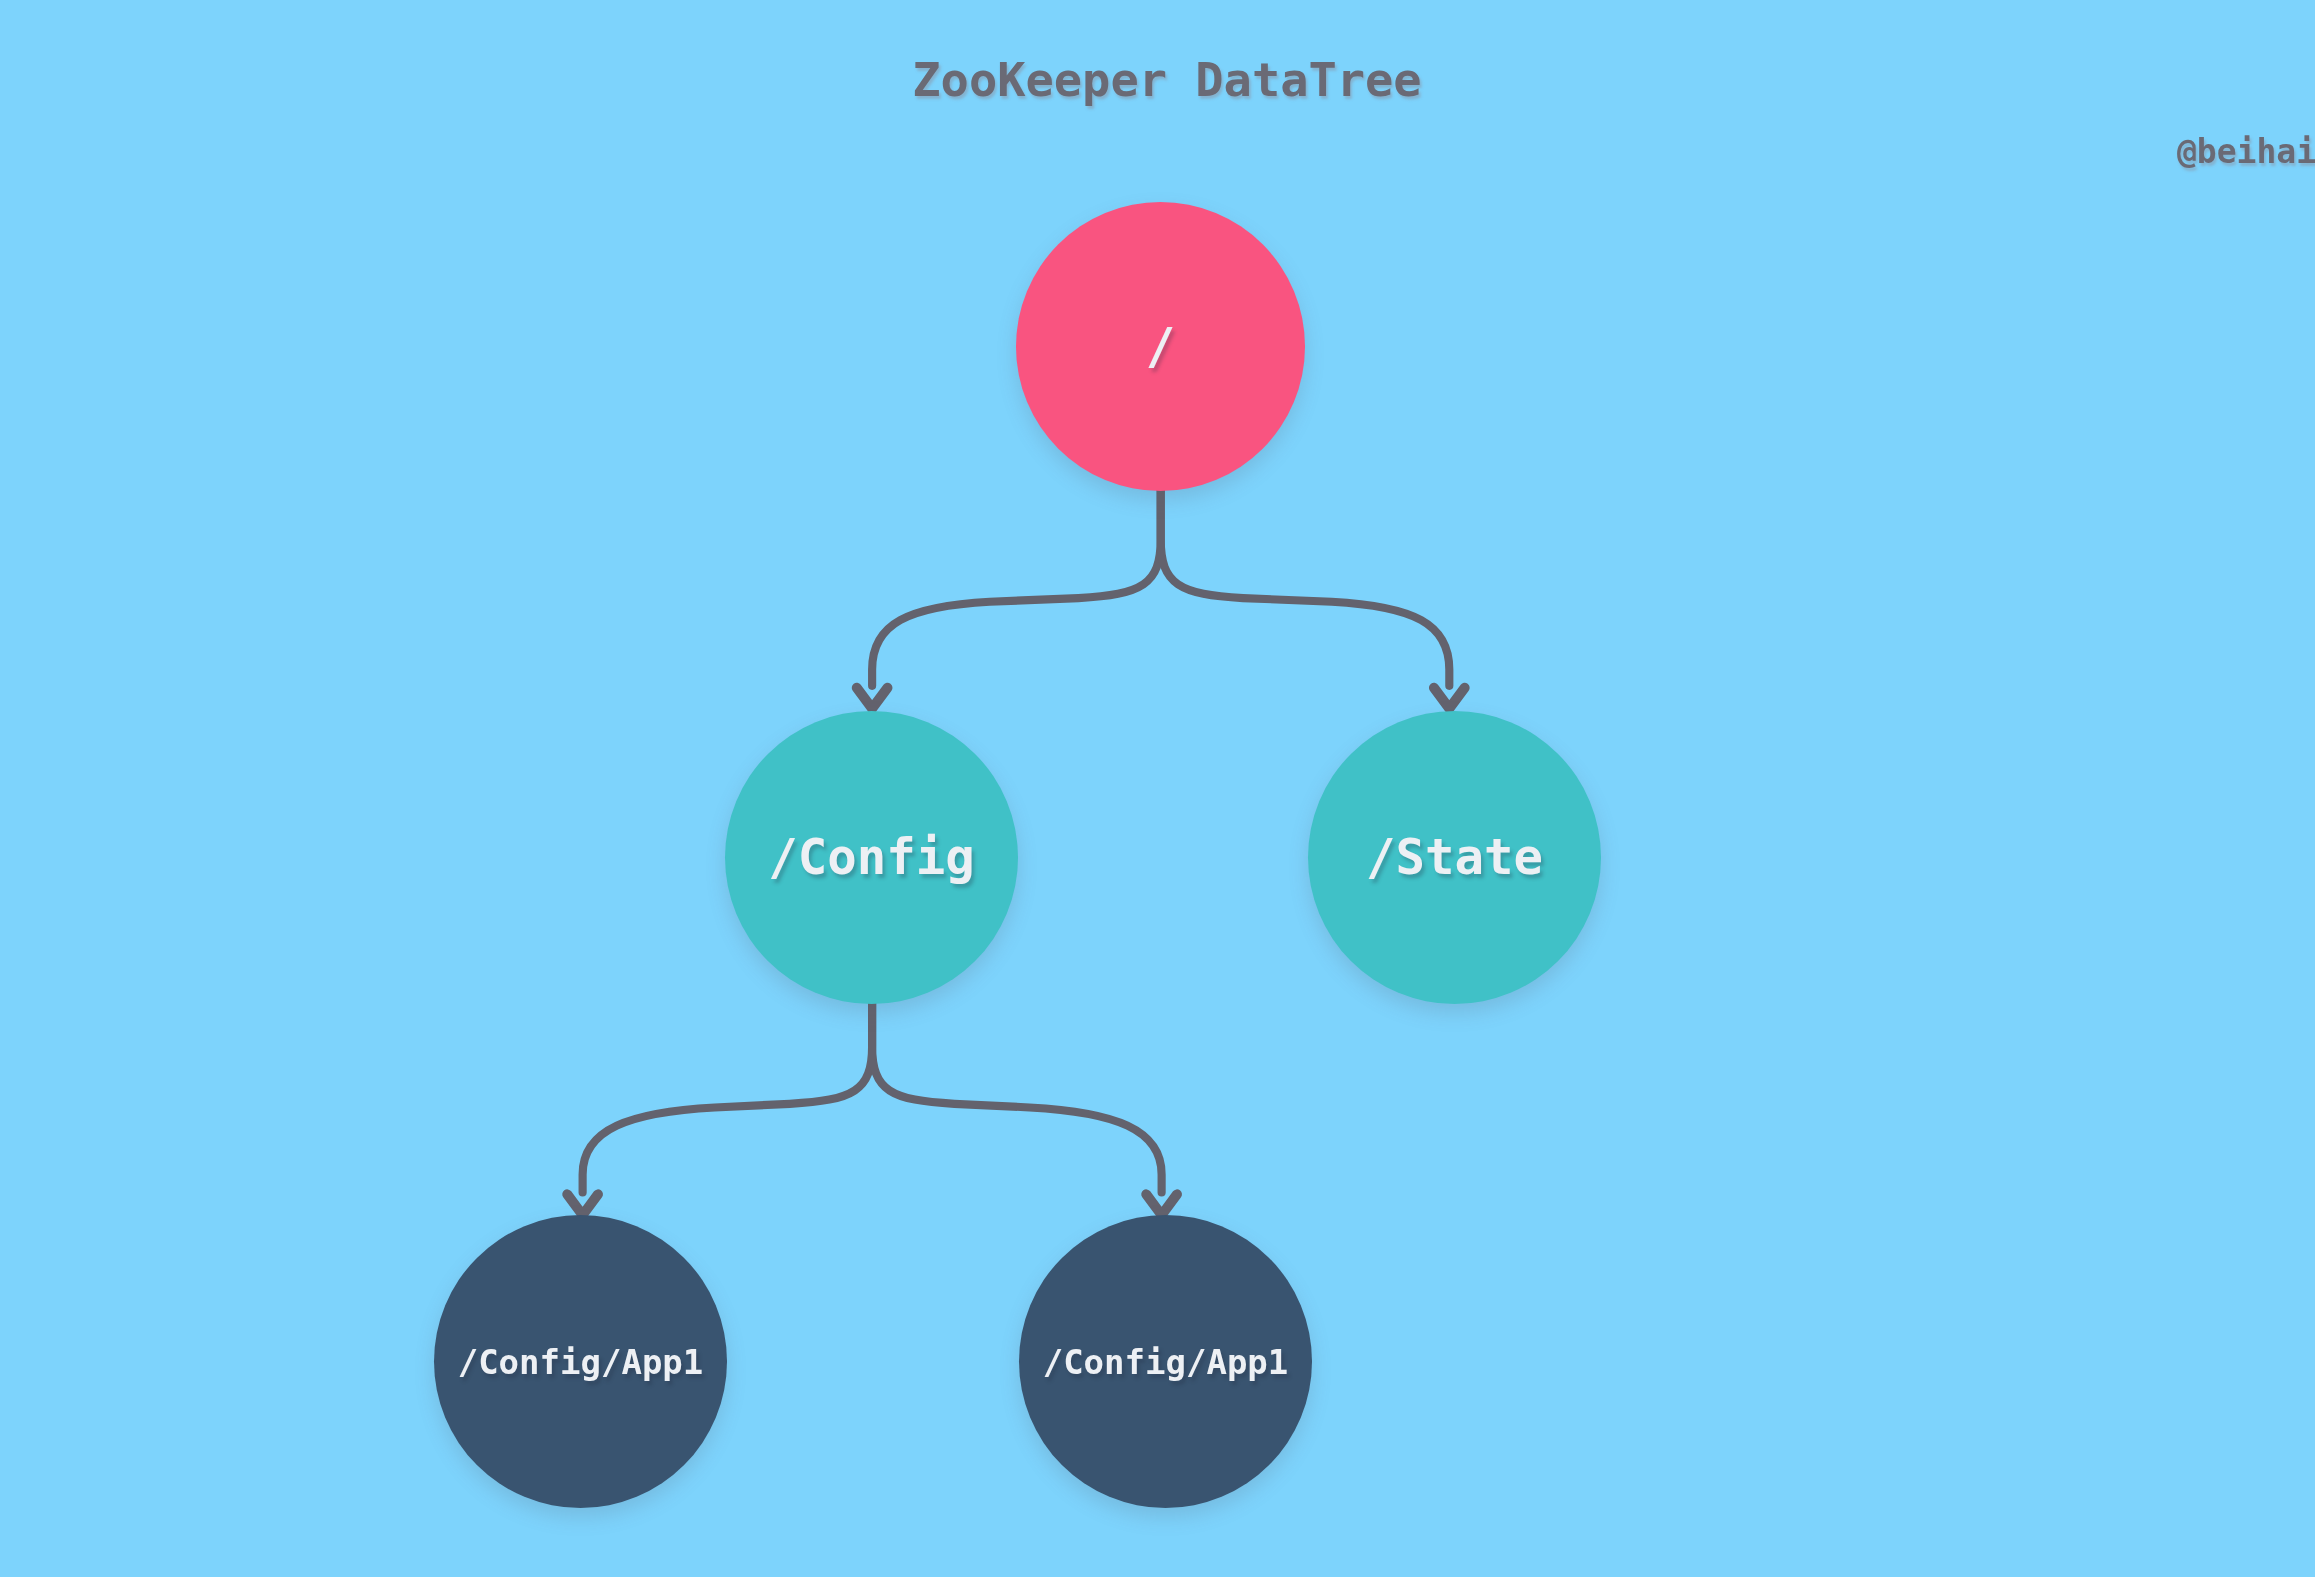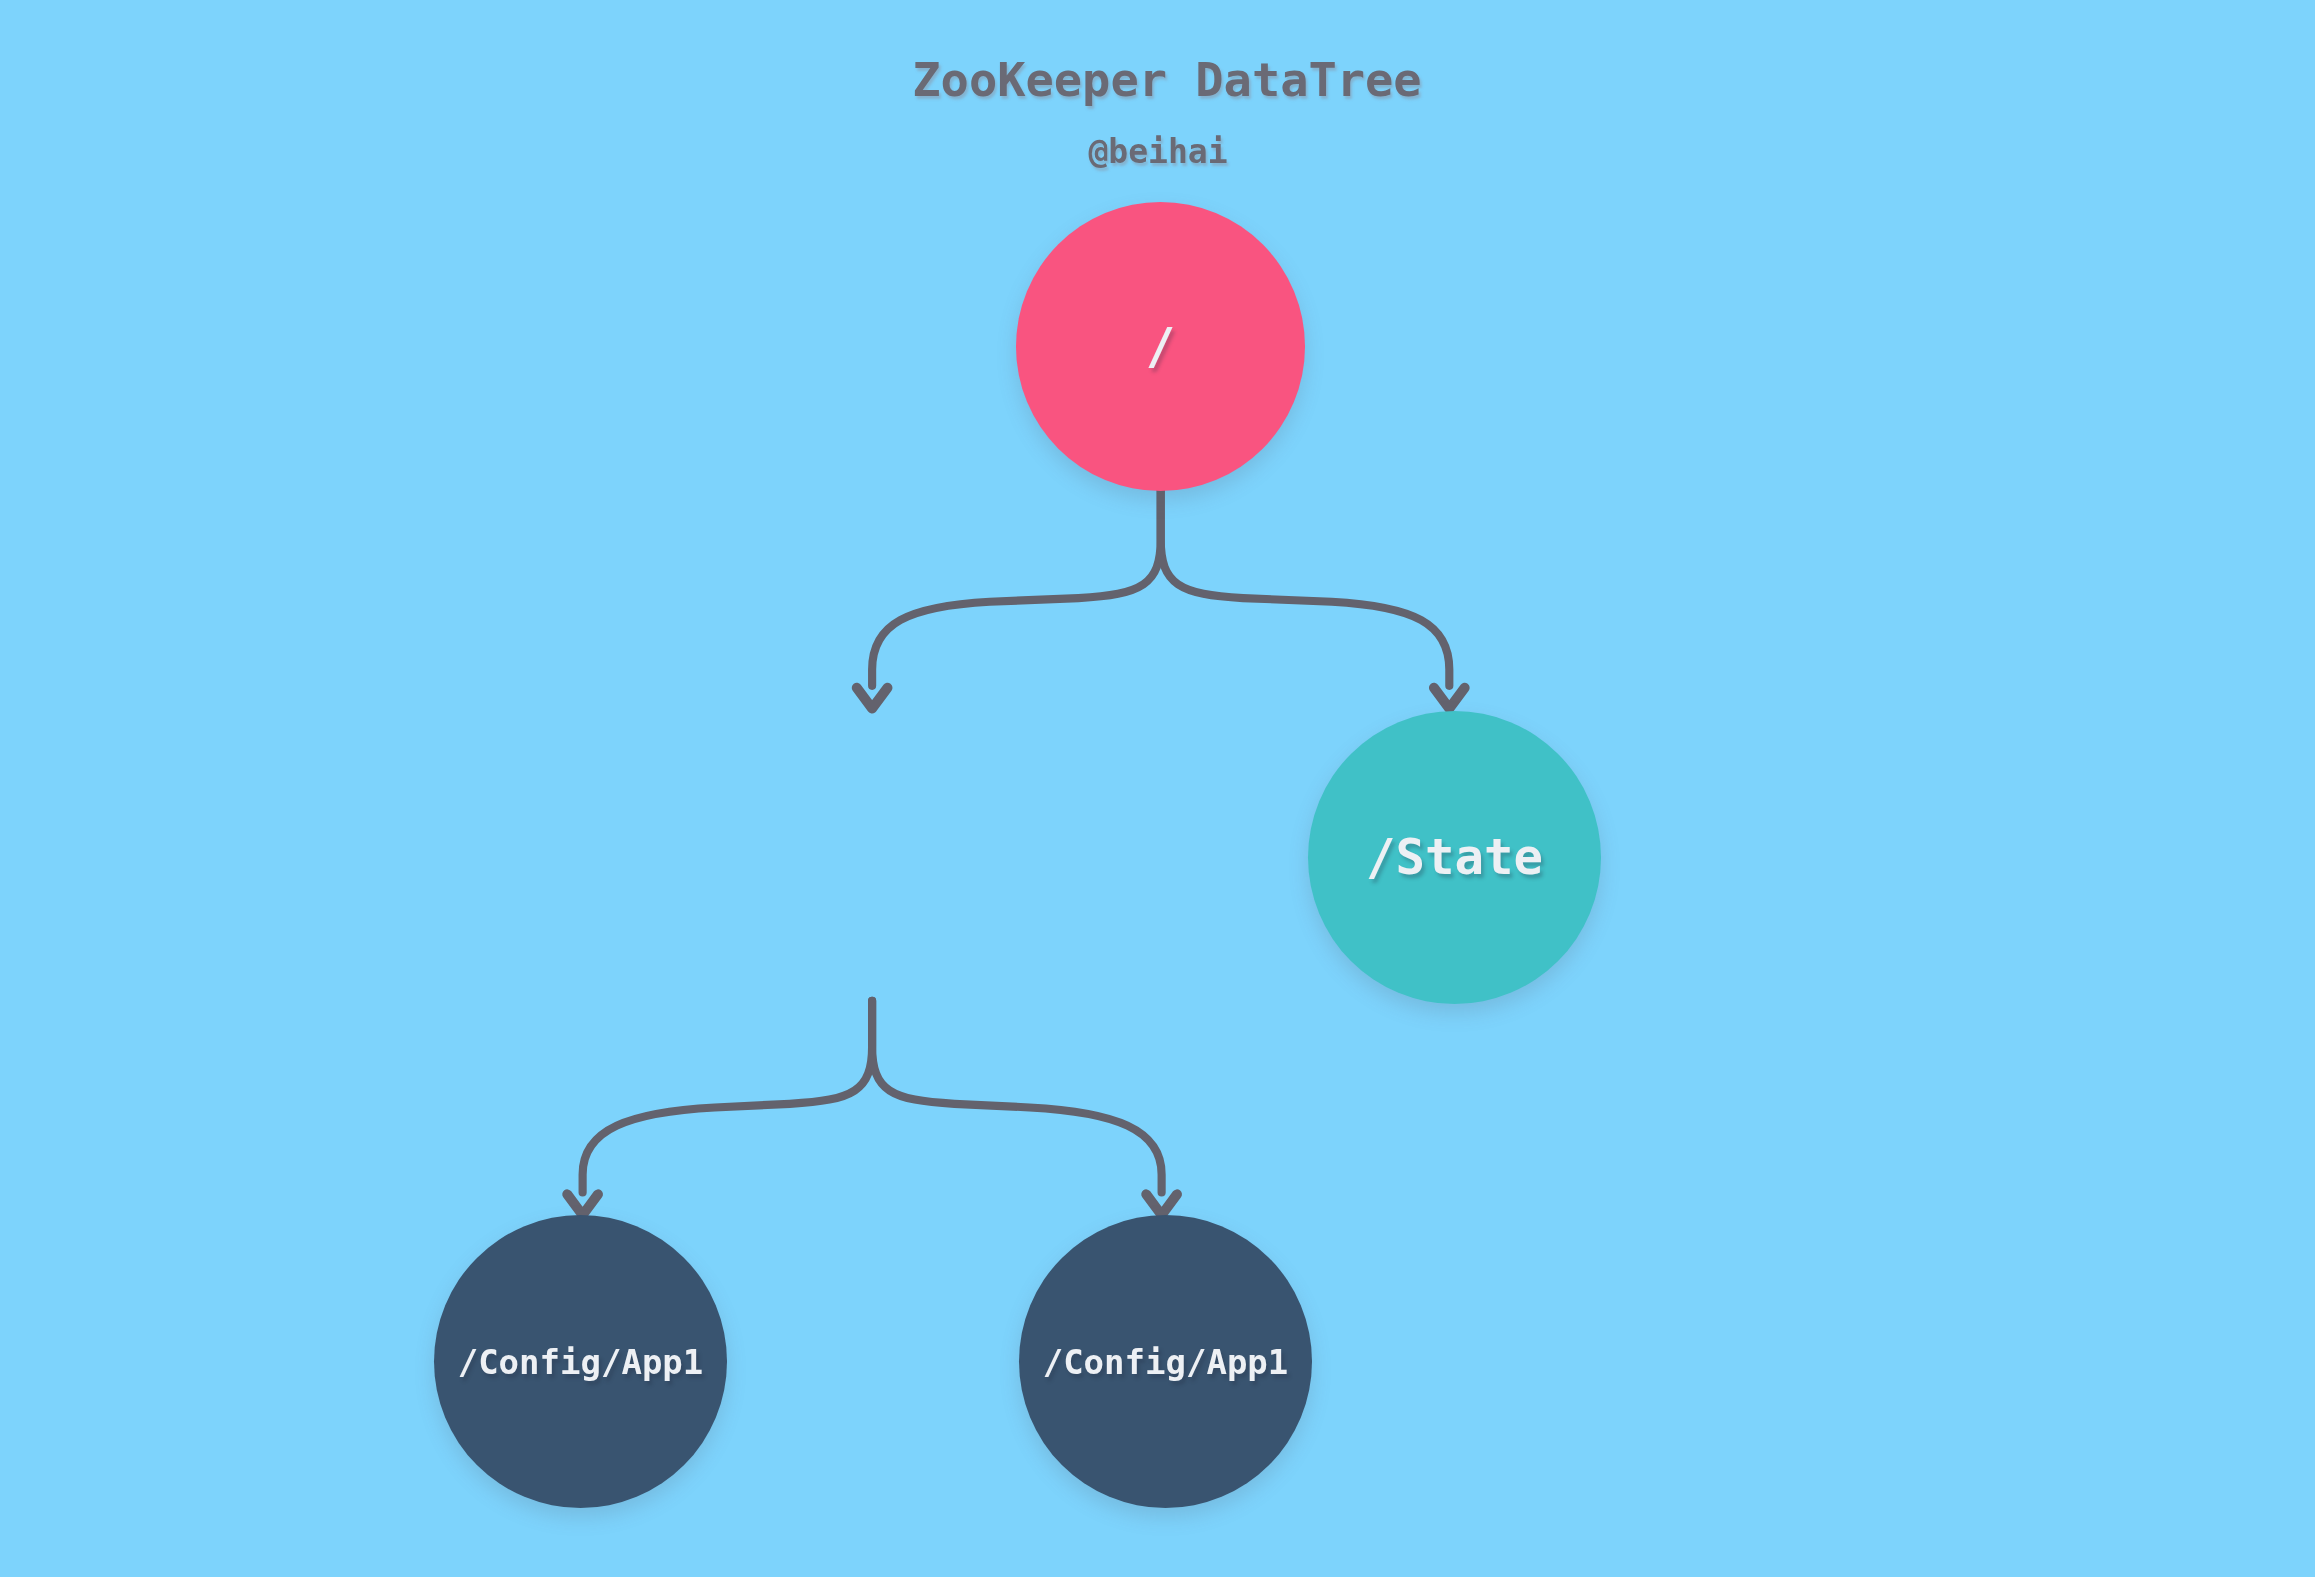--- a/index.html
+++ b/index.html
@@ -28,21 +28,21 @@
     font-weight: bold;
     color: #6A6A75;
     letter-spacing: 0px;
     text-shadow: 1.8px 2.7px 2.7px rgba(140,140,155,0.45);
   }
   .subtitle {
     position: absolute;
     left: 0;
     top: 132px;
     width: 2316px;
-    text-align: center;
+    text-align: right;
     font-size: 33px;
     font-weight: bold;
     color: #6A6A75;
     text-shadow: 1.8px 2.7px 2.7px rgba(140,140,155,0.45);
   }
   svg.edges {
     position: absolute;
     left: 0;
     top: 0;
     width: 2316px;
@@ -108,20 +108,23 @@
     <g>
       <path class="edge" d="M 964 1106 L 964 1156 C 964 1206 985 1216 1055 1220 L 1138 1224 C 1232 1229 1284 1248 1284 1298 L 1284 1318" stroke="#63626D"></path>
       <path class="edge arrowhead" d="M 1267 1320 L 1284 1343 L 1301 1320" stroke="#63626D"></path>
     </g>
   </svg>
 
   <div class="node node-root" style="background: rgb(249, 84, 128);">
     <span class="node-label">/</span>
   </div>
 
+  <div class="node node-config" style="background: rgb(64, 193, 199);">
+    <span class="node-label">/Config</span>
+  </div>
 
   <div class="node node-state" style="background: rgb(64, 193, 199);">
     <span class="node-label">/State</span>
   </div>
 
   <div class="node node-app1-left" style="background: rgb(57, 84, 112);">
     <span class="node-label">/Config/App1</span>
   </div>
 
   <div class="node node-app1-right" style="background: rgb(57, 84, 112);">

